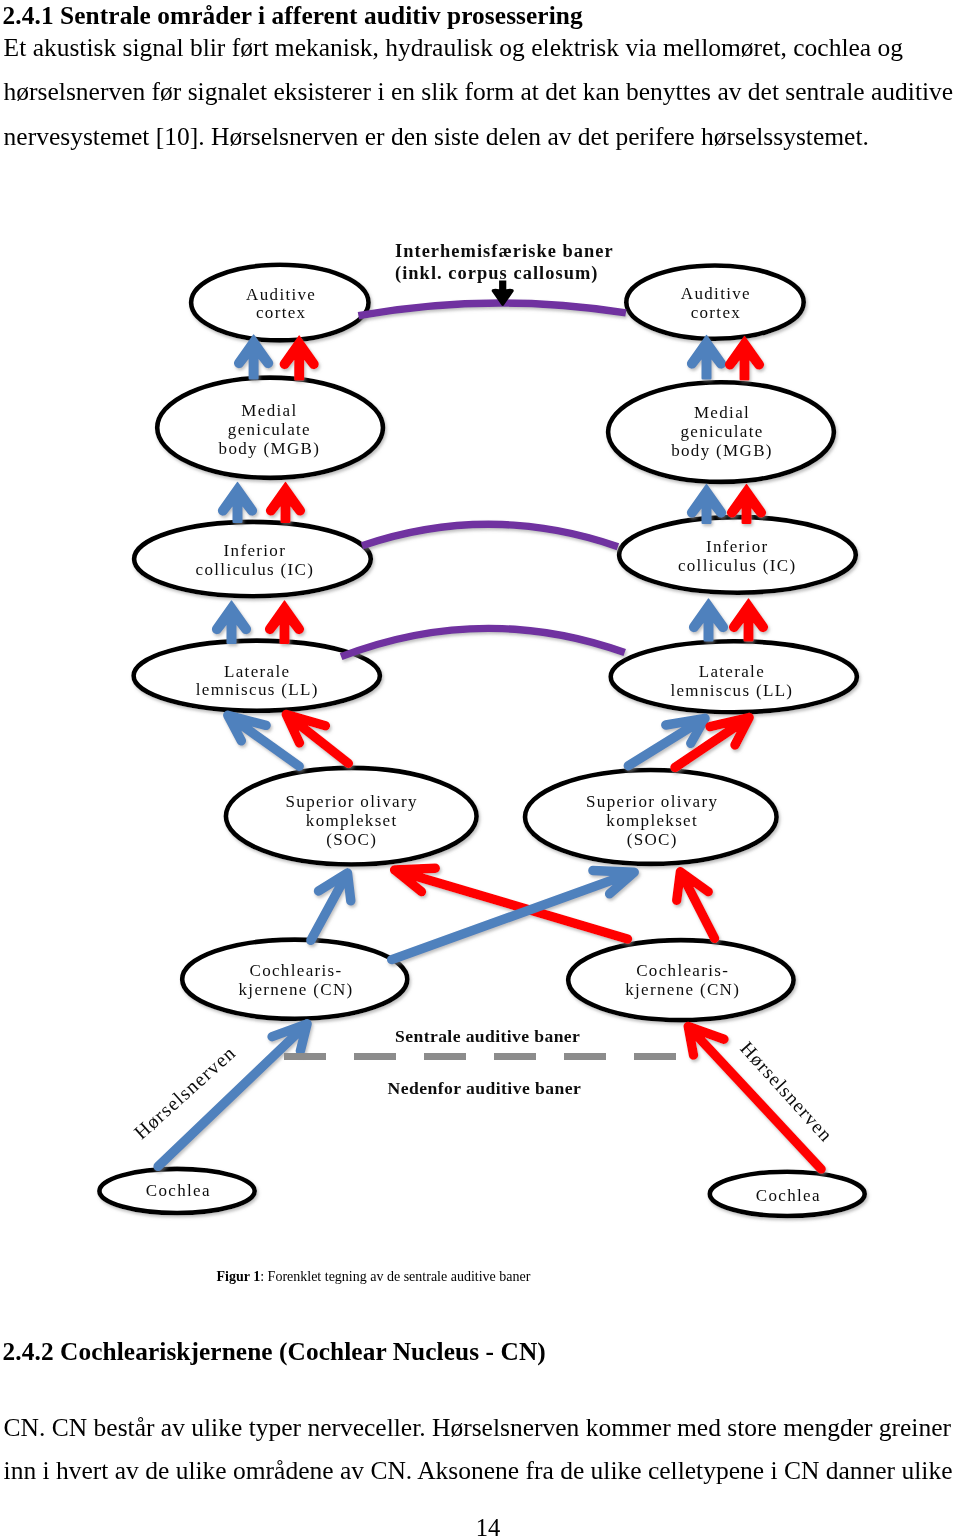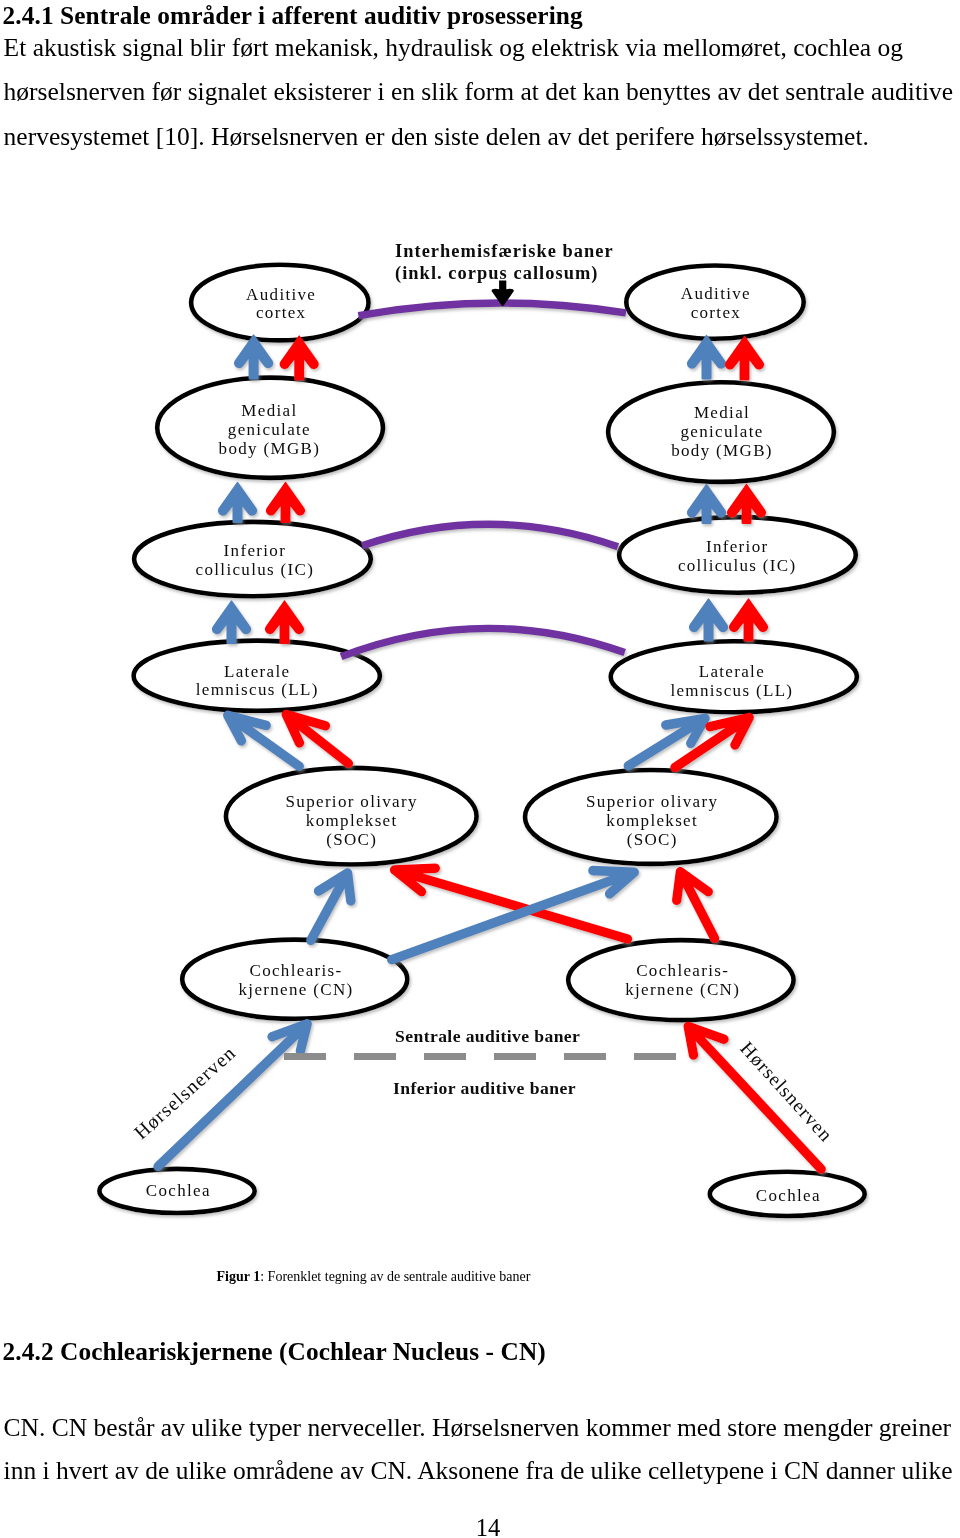--- a/index.html
+++ b/index.html
@@ -156,21 +156,21 @@
     <div class="diagram-label" style="left:601.9px; top:448.2px; width:260px;"><span>Laterale</span><br><span>lemniscus (LL)</span></div>
     <div class="diagram-label" style="left:221.7px; top:578.4px; width:260px;"><span>Superior olivary</span><br><span>komplekset</span><br><span>(SOC)</span></div>
     <div class="diagram-label" style="left:522.2px; top:578.4px; width:260px;"><span>Superior olivary</span><br><span>komplekset</span><br><span>(SOC)</span></div>
     <div class="diagram-label" style="left:166.0px; top:747.0px; width:260px;"><span>Cochlearis-</span><br><span>kjernene (CN)</span></div>
     <div class="diagram-label" style="left:552.7px; top:747.0px; width:260px;"><span>Cochlearis-</span><br><span>kjernene (CN)</span></div>
     <div class="diagram-label" style="left:48.3px; top:966.8px; width:260px;"><span>Cochlea</span></div>
     <div class="diagram-label" style="left:658.3px; top:971.8px; width:260px;"><span>Cochlea</span></div>
 
     <div class="diagram-label" style="left:395.0px; top:24.8px; width:260px; font-size:18.4px; letter-spacing:1.05px; line-height:22.3px; text-align:left; font-weight:bold;"><span>Interhemisfæriske baner</span><br><span>(inkl. corpus callosum)</span></div>
     <div class="diagram-label" style="left:357.7px; top:811.5px; width:260px; font-size:17.6px; letter-spacing:0.4px; font-weight:bold;">Sentrale auditive baner</div>
-    <div class="diagram-label" style="left:354.4px; top:863.7px; width:260px; font-size:17.6px; letter-spacing:0.45px; font-weight:bold;">Inferior auditive baner</div>
+    <div class="diagram-label" style="left:354.4px; top:863.7px; width:260px; font-size:17.6px; letter-spacing:0.45px; font-weight:bold;">Nedenfor auditive baner</div>
     <div class="diagram-label" style="left:99.5px; top:868px; width:170px; font-size:19.7px; letter-spacing:1.15px; transform:rotate(-41.9deg); transform-origin:50% 50%;">Hørselsnerven</div>
     <div class="diagram-label" style="left:700.5px; top:868px; width:170px; font-size:19.5px; letter-spacing:1.1px; transform:rotate(47.9deg); transform-origin:50% 50%;">Hørselsnerven</div>
   </div>
 
   <div class="fig-caption" style="left:216.5px; top:1269.5px;"><b>Figur 1</b><span>: Forenklet tegning av de sentrale auditive baner</span></div>
 
   <h2 class="section-heading" style="left:2.6px; top:1339.4px;">2.4.2 Cochleariskjernene (Cochlear Nucleus - CN)</h2>
 
   <div class="body-line" style="left:3.6px; top:1457.8px;">inn i hvert av de ulike områdene av CN. Aksonene fra de ulike celletypene i CN danner ulike</div>
   <div class="body-line" style="left:3.6px; top:1414.7px;">CN. CN består av ulike typer nerveceller. Hørselsnerven kommer med store mengder greiner</div>

